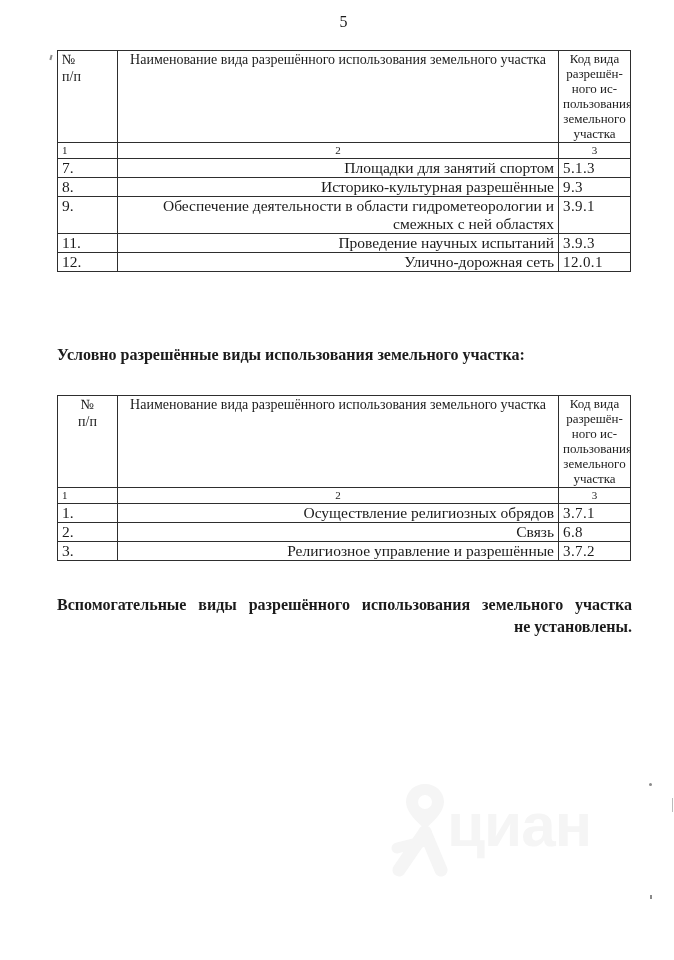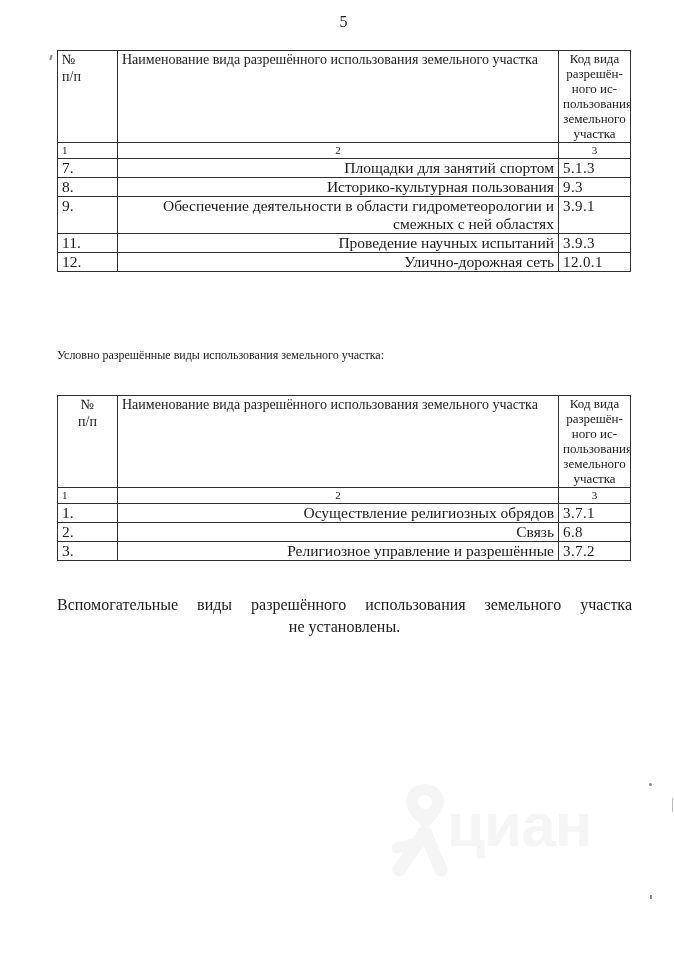--- a/index.html
+++ b/index.html
@@ -28,42 +28,42 @@
   }
   .t1{top:50px;}
   .t2{top:395px;}
   col.c-num{width:60px;}
   col.c-name{width:441px;}
   col.c-code{width:72px;}
   tr.hdr td{height:91px;}
   td.h-num{font-size:14px;line-height:17px;}
   .t1 td.h-num{text-align:left;}
   .t2 td.h-num{text-align:center;}
-  td.h-name{font-size:14px;line-height:17px;padding-top:1px;}
+  td.h-name{text-align:center;font-size:14px;line-height:17px;padding-top:1px;}
   td.h-code{
     text-align:center;font-size:13px;line-height:15px;
     white-space:pre-line;padding:0 1px;
   }
   tr.numrow td{height:15px;font-size:11px;line-height:14px;padding-top:0;}
   td.n1{text-align:left;}
   td.n2,td.n3{text-align:center;}
   tr.datarow td{height:18px;line-height:18px;}
   td.d-num{text-align:left;}
   td.d-name{text-align:right;white-space:normal;}
   td.d-code{text-align:left;font-size:15px;letter-spacing:0.4px;}
   .section-heading{
     position:absolute;top:345px;left:57px;width:575px;
-    font-weight:normal;font-size:12px;line-height:20px;
+    font-weight:bold;font-size:16px;line-height:20px;
   }
   .footer-para{
     position:absolute;top:594px;left:57px;width:575px;
-    font-weight:normal;font-size:16px;line-height:22px;
+    font-weight:bold;font-size:16px;line-height:22px;
   }
   .footer-line1{text-align:justify;text-align-last:justify;}
-  .footer-line2{text-align:center;}
+  .footer-line2{text-align:right;}
   .watermark{
     position:absolute;top:780px;left:383px;width:230px;height:100px;
     color:#f5f5f5;
     user-select:none;
   }
   .wm-logo{position:absolute;left:0;top:2px;}
   .wm-text{
     position:absolute;left:64px;top:14px;
     font-family:"Liberation Sans", sans-serif;
     font-weight:bold;font-size:62px;line-height:62px;
@@ -105,21 +105,21 @@
         <td class="n2">2</td>
         <td class="n3">3</td>
       </tr>
       <tr class="datarow">
         <td class="d-num">7.</td>
         <td class="d-name">Площадки для занятий спортом</td>
         <td class="d-code">5.1.3</td>
       </tr>
       <tr class="datarow">
         <td class="d-num">8.</td>
-        <td class="d-name">Историко-культурная пользования</td>
+        <td class="d-name">Историко-культурная разрешённые</td>
         <td class="d-code">9.3</td>
       </tr>
       <tr class="datarow">
         <td class="d-num">9.</td>
         <td class="d-name">Обеспечение деятельности в области гидрометеорологии и смежных с ней областях</td>
         <td class="d-code">3.9.1</td>
       </tr>
       <tr class="datarow">
         <td class="d-num">11.</td>
         <td class="d-name">Проведение научных испытаний</td>

